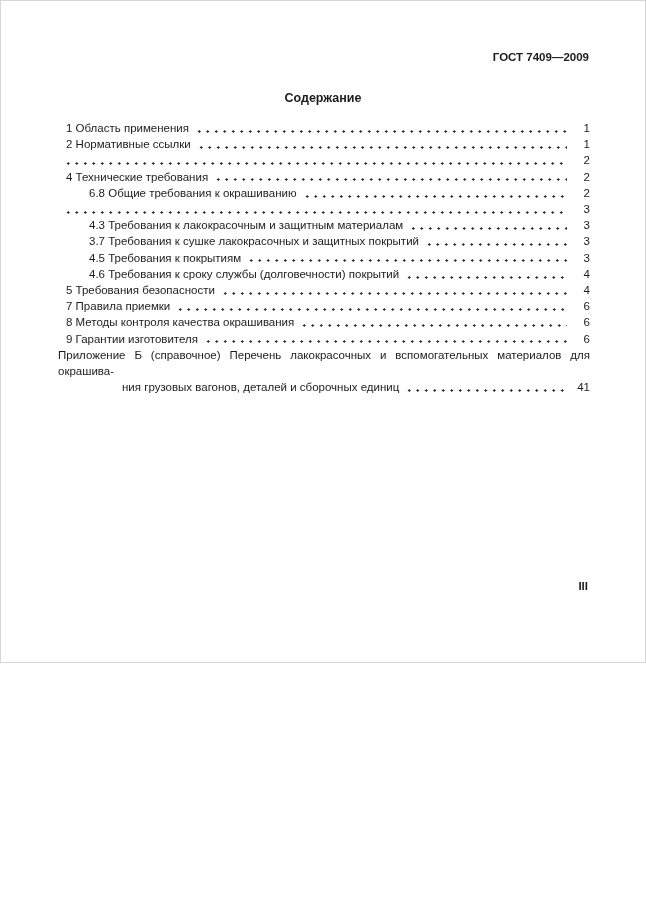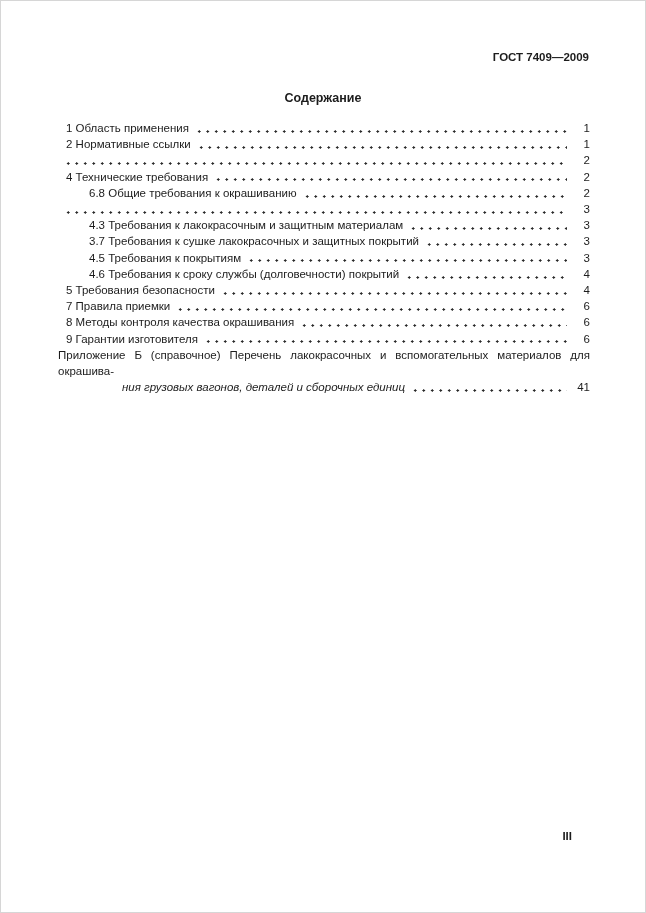--- a/index.html
+++ b/index.html
@@ -2,21 +2,21 @@
 <html><head>
 <meta charset="utf-8">
 <style>
   html, body {
     margin: 0;
     padding: 0;
     background: #ffffff;
   }
   .page {
     width: 646px;
-    height: 913px;
+    height: 663px;
     box-sizing: border-box;
     background: #ffffff;
     border: 1px solid #d6d6d6;
     font-family: "Liberation Sans", "DejaVu Sans", sans-serif;
     color: #1c1c1c;
     position: relative;
     overflow: hidden;
   }
   .doc-number {
     padding-top: 49px;
@@ -58,24 +58,24 @@
   .pg {
     width: 18px;
     text-align: right;
     flex: 0 0 auto;
   }
   .lbl-full {
     text-align: justify;
     text-align-last: justify;
   }
   .cont-a { padding-left: 128px; }
-  .cont-b { padding-left: 64px; font-style: italic; }
+  .cont-b { padding-left: 64px; }
   .footer-page-number {
     position: absolute;
-    right: 73px;
+    right: 57px;
     bottom: 70px;
     font-weight: bold;
     font-size: 11.5px;
   }
 </style>
 </head>
 <body>
 
 <div class="page">
 

